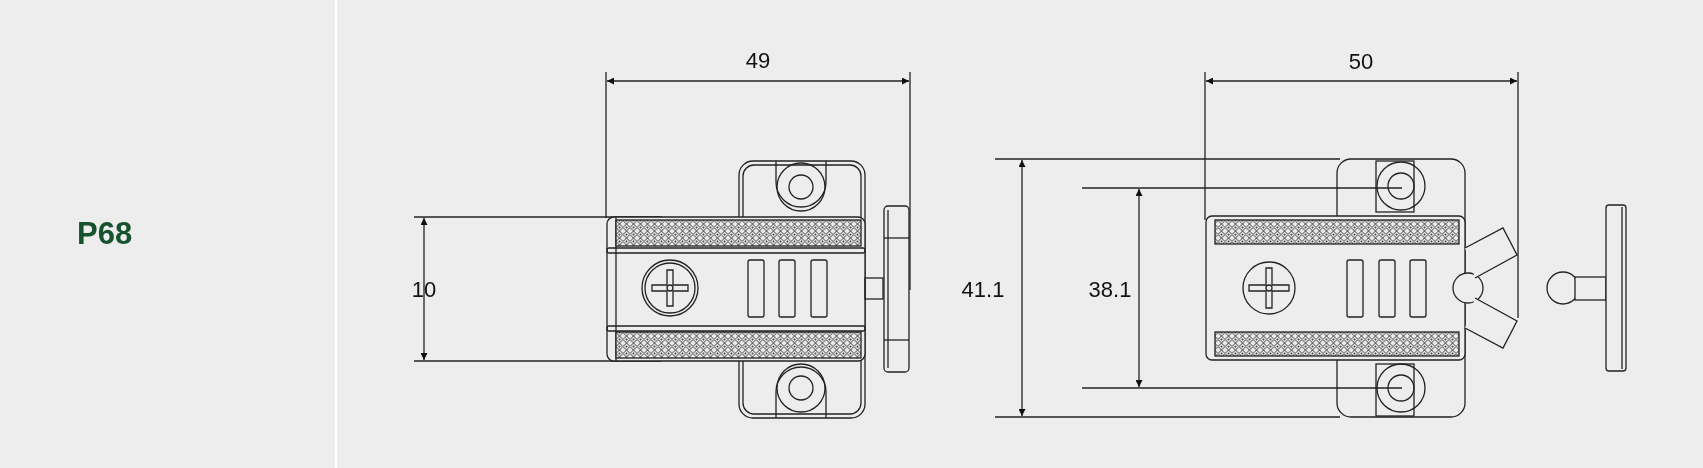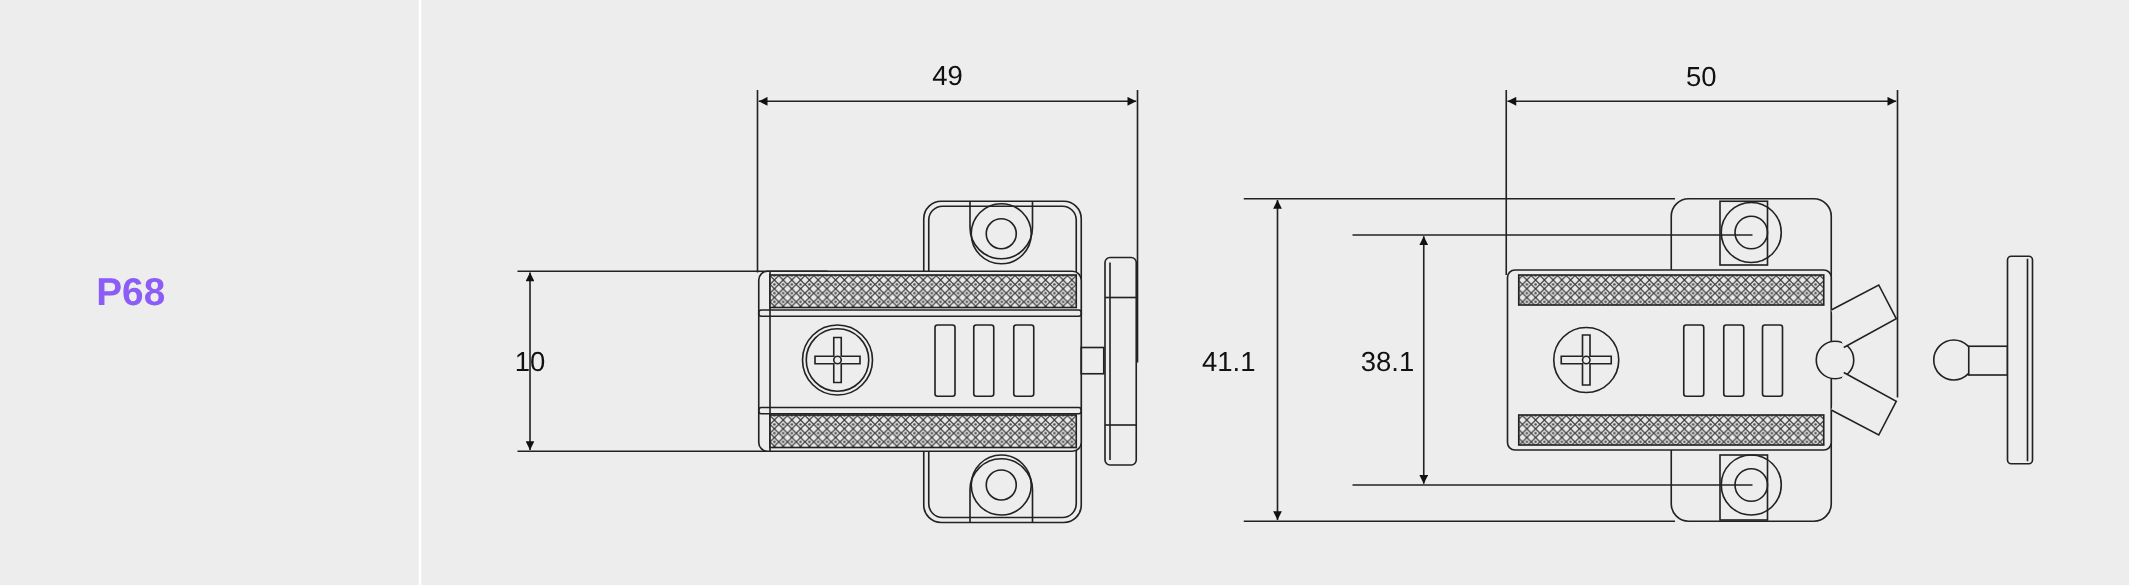--- a/index.html
+++ b/index.html
@@ -1,19 +1,19 @@
 <!DOCTYPE html>
 <html><head>
 <meta charset="utf-8">
 <style>
   html,body{margin:0;padding:0;}
   body{width:1703px;height:468px;background:#ededed;position:relative;overflow:hidden;font-family:"Liberation Sans",sans-serif;}
   .label-cell{position:absolute;left:0;top:0;width:335px;height:468px;}
   .divider{position:absolute;left:335px;top:0;width:2px;height:468px;background:#ffffff;}
-  .model{position:absolute;left:77px;top:214px;font-size:31px;font-weight:bold;color:#8b5cf6;line-height:40px;}
+  .model{position:absolute;left:77px;top:214px;font-size:31px;font-weight:bold;color:#14532d;line-height:40px;}
   svg{position:absolute;left:0;top:0;}
   .dim{font-family:"Liberation Sans",sans-serif;font-size:22px;fill:#111;}
 </style>
 </head>
 <body>
 
 <div class="label-cell">
   <div class="model">P68</div>
 </div>
 <div class="divider"></div>

